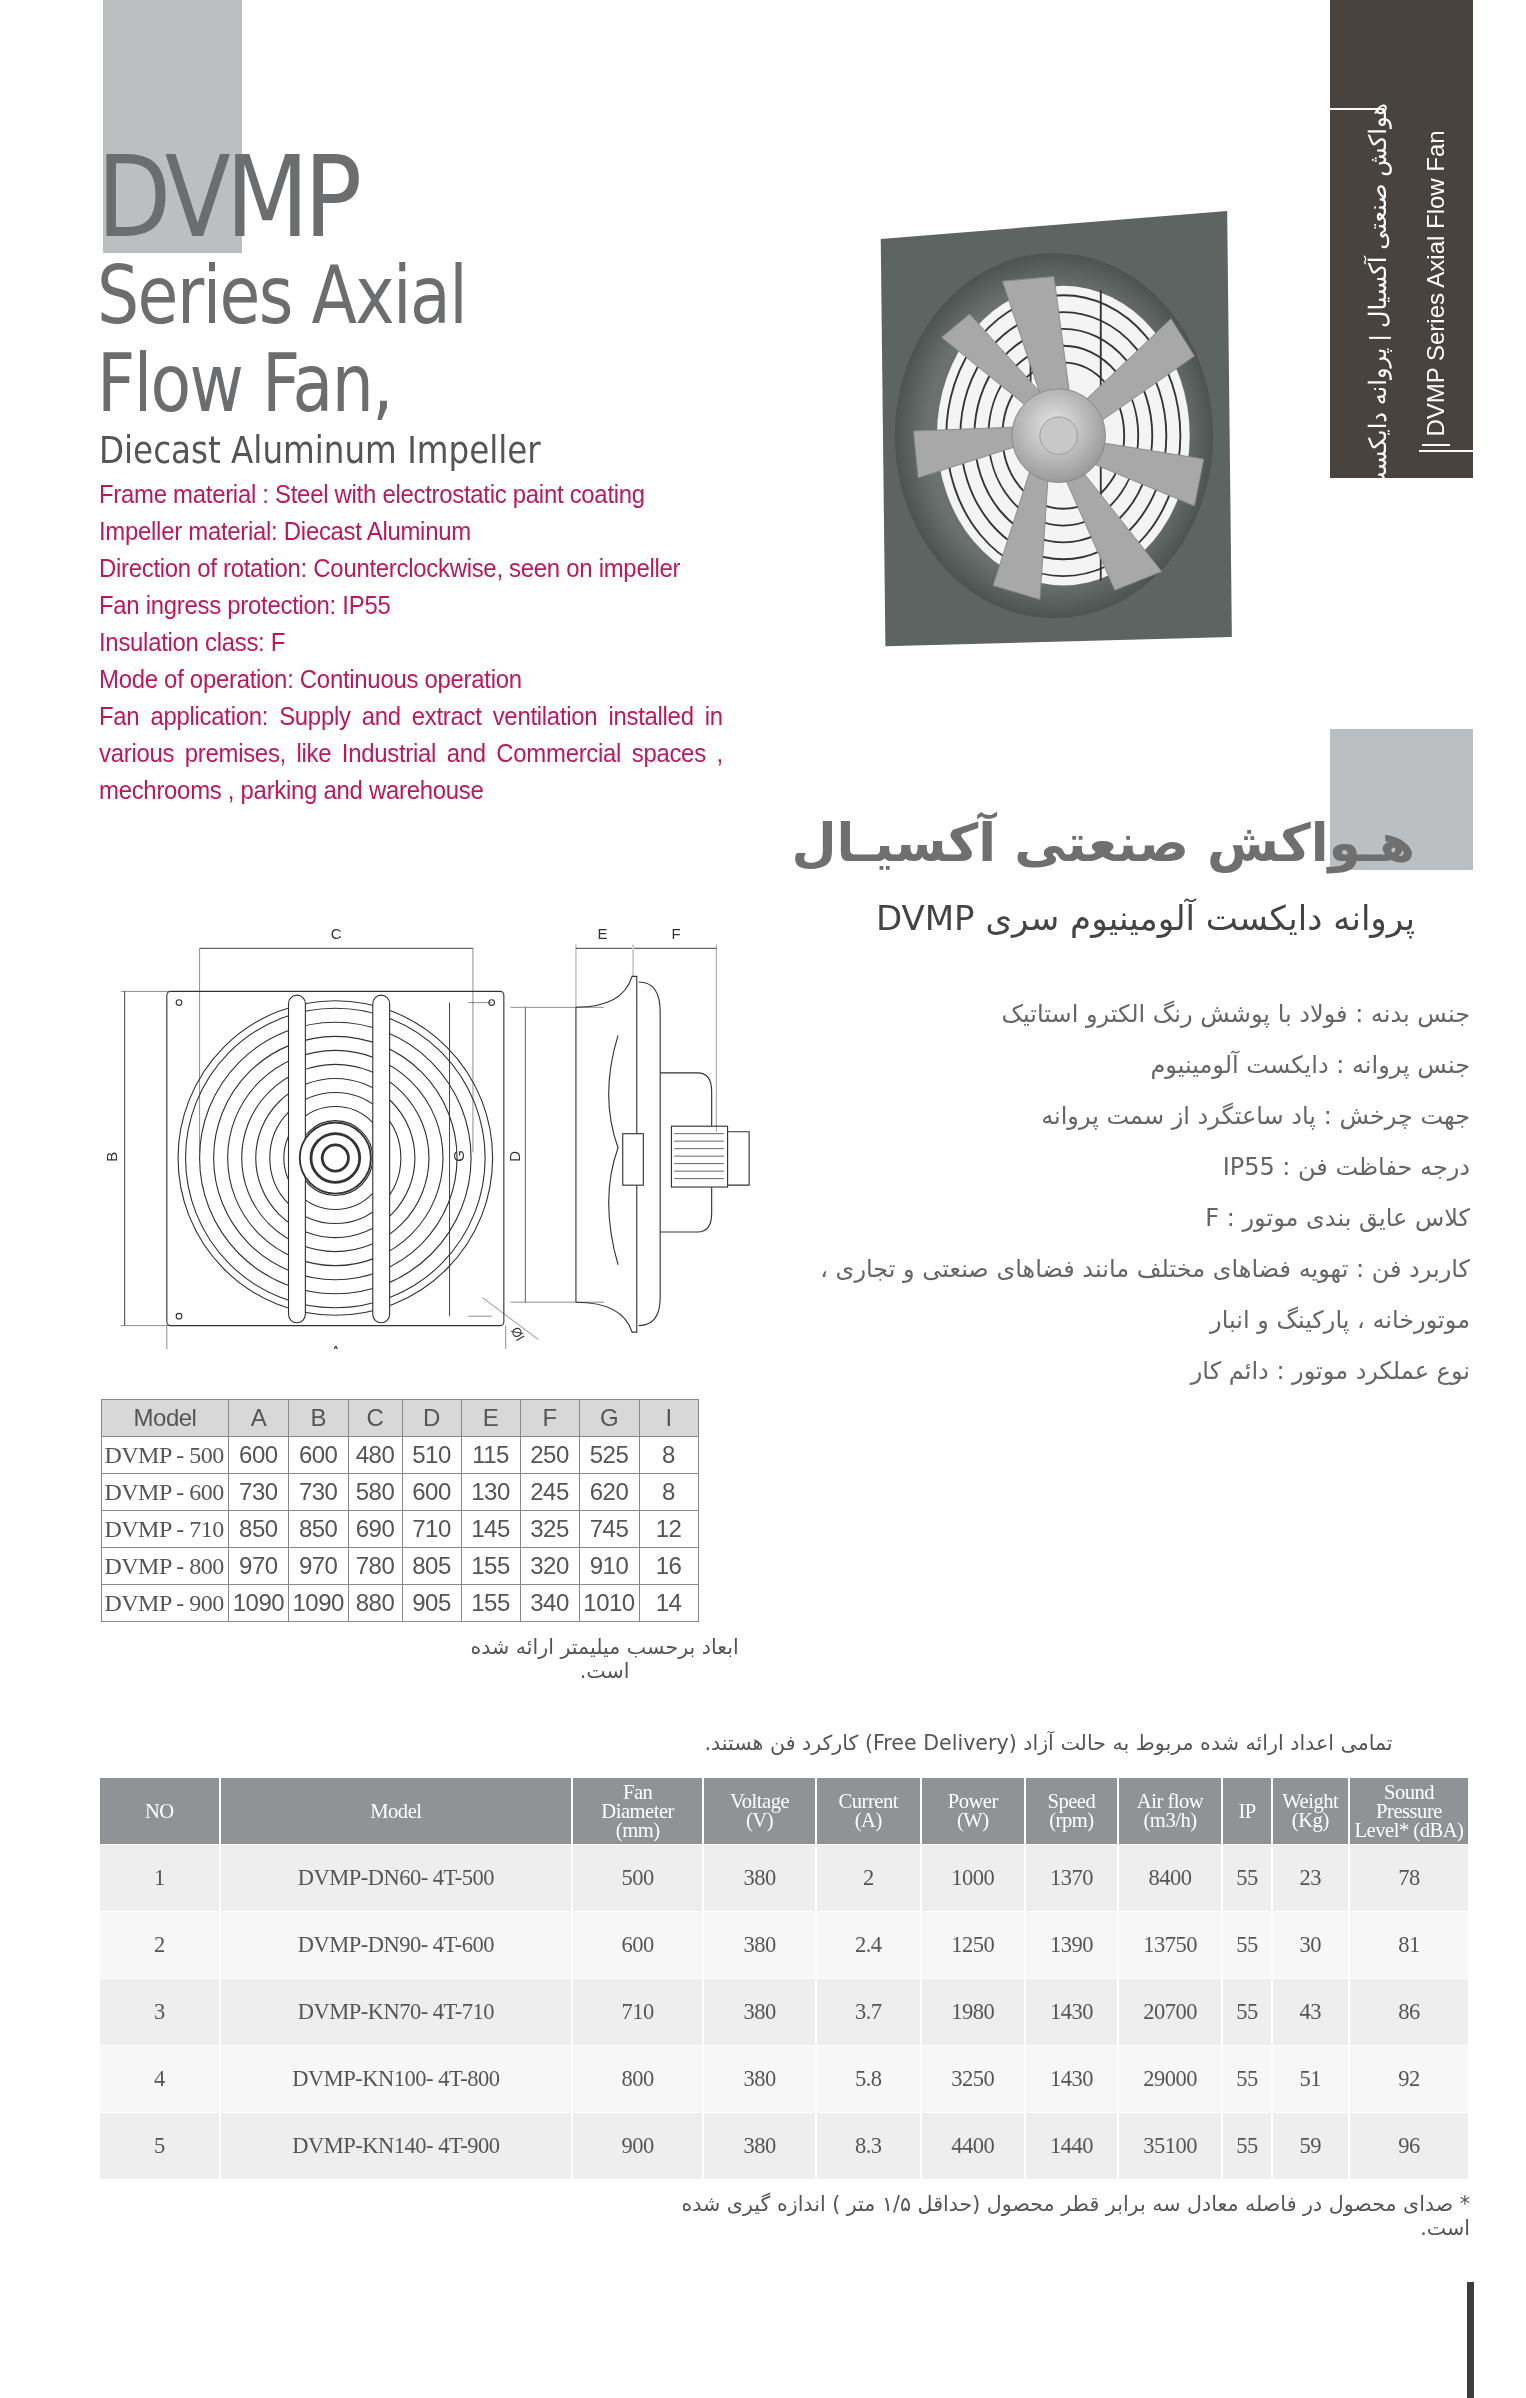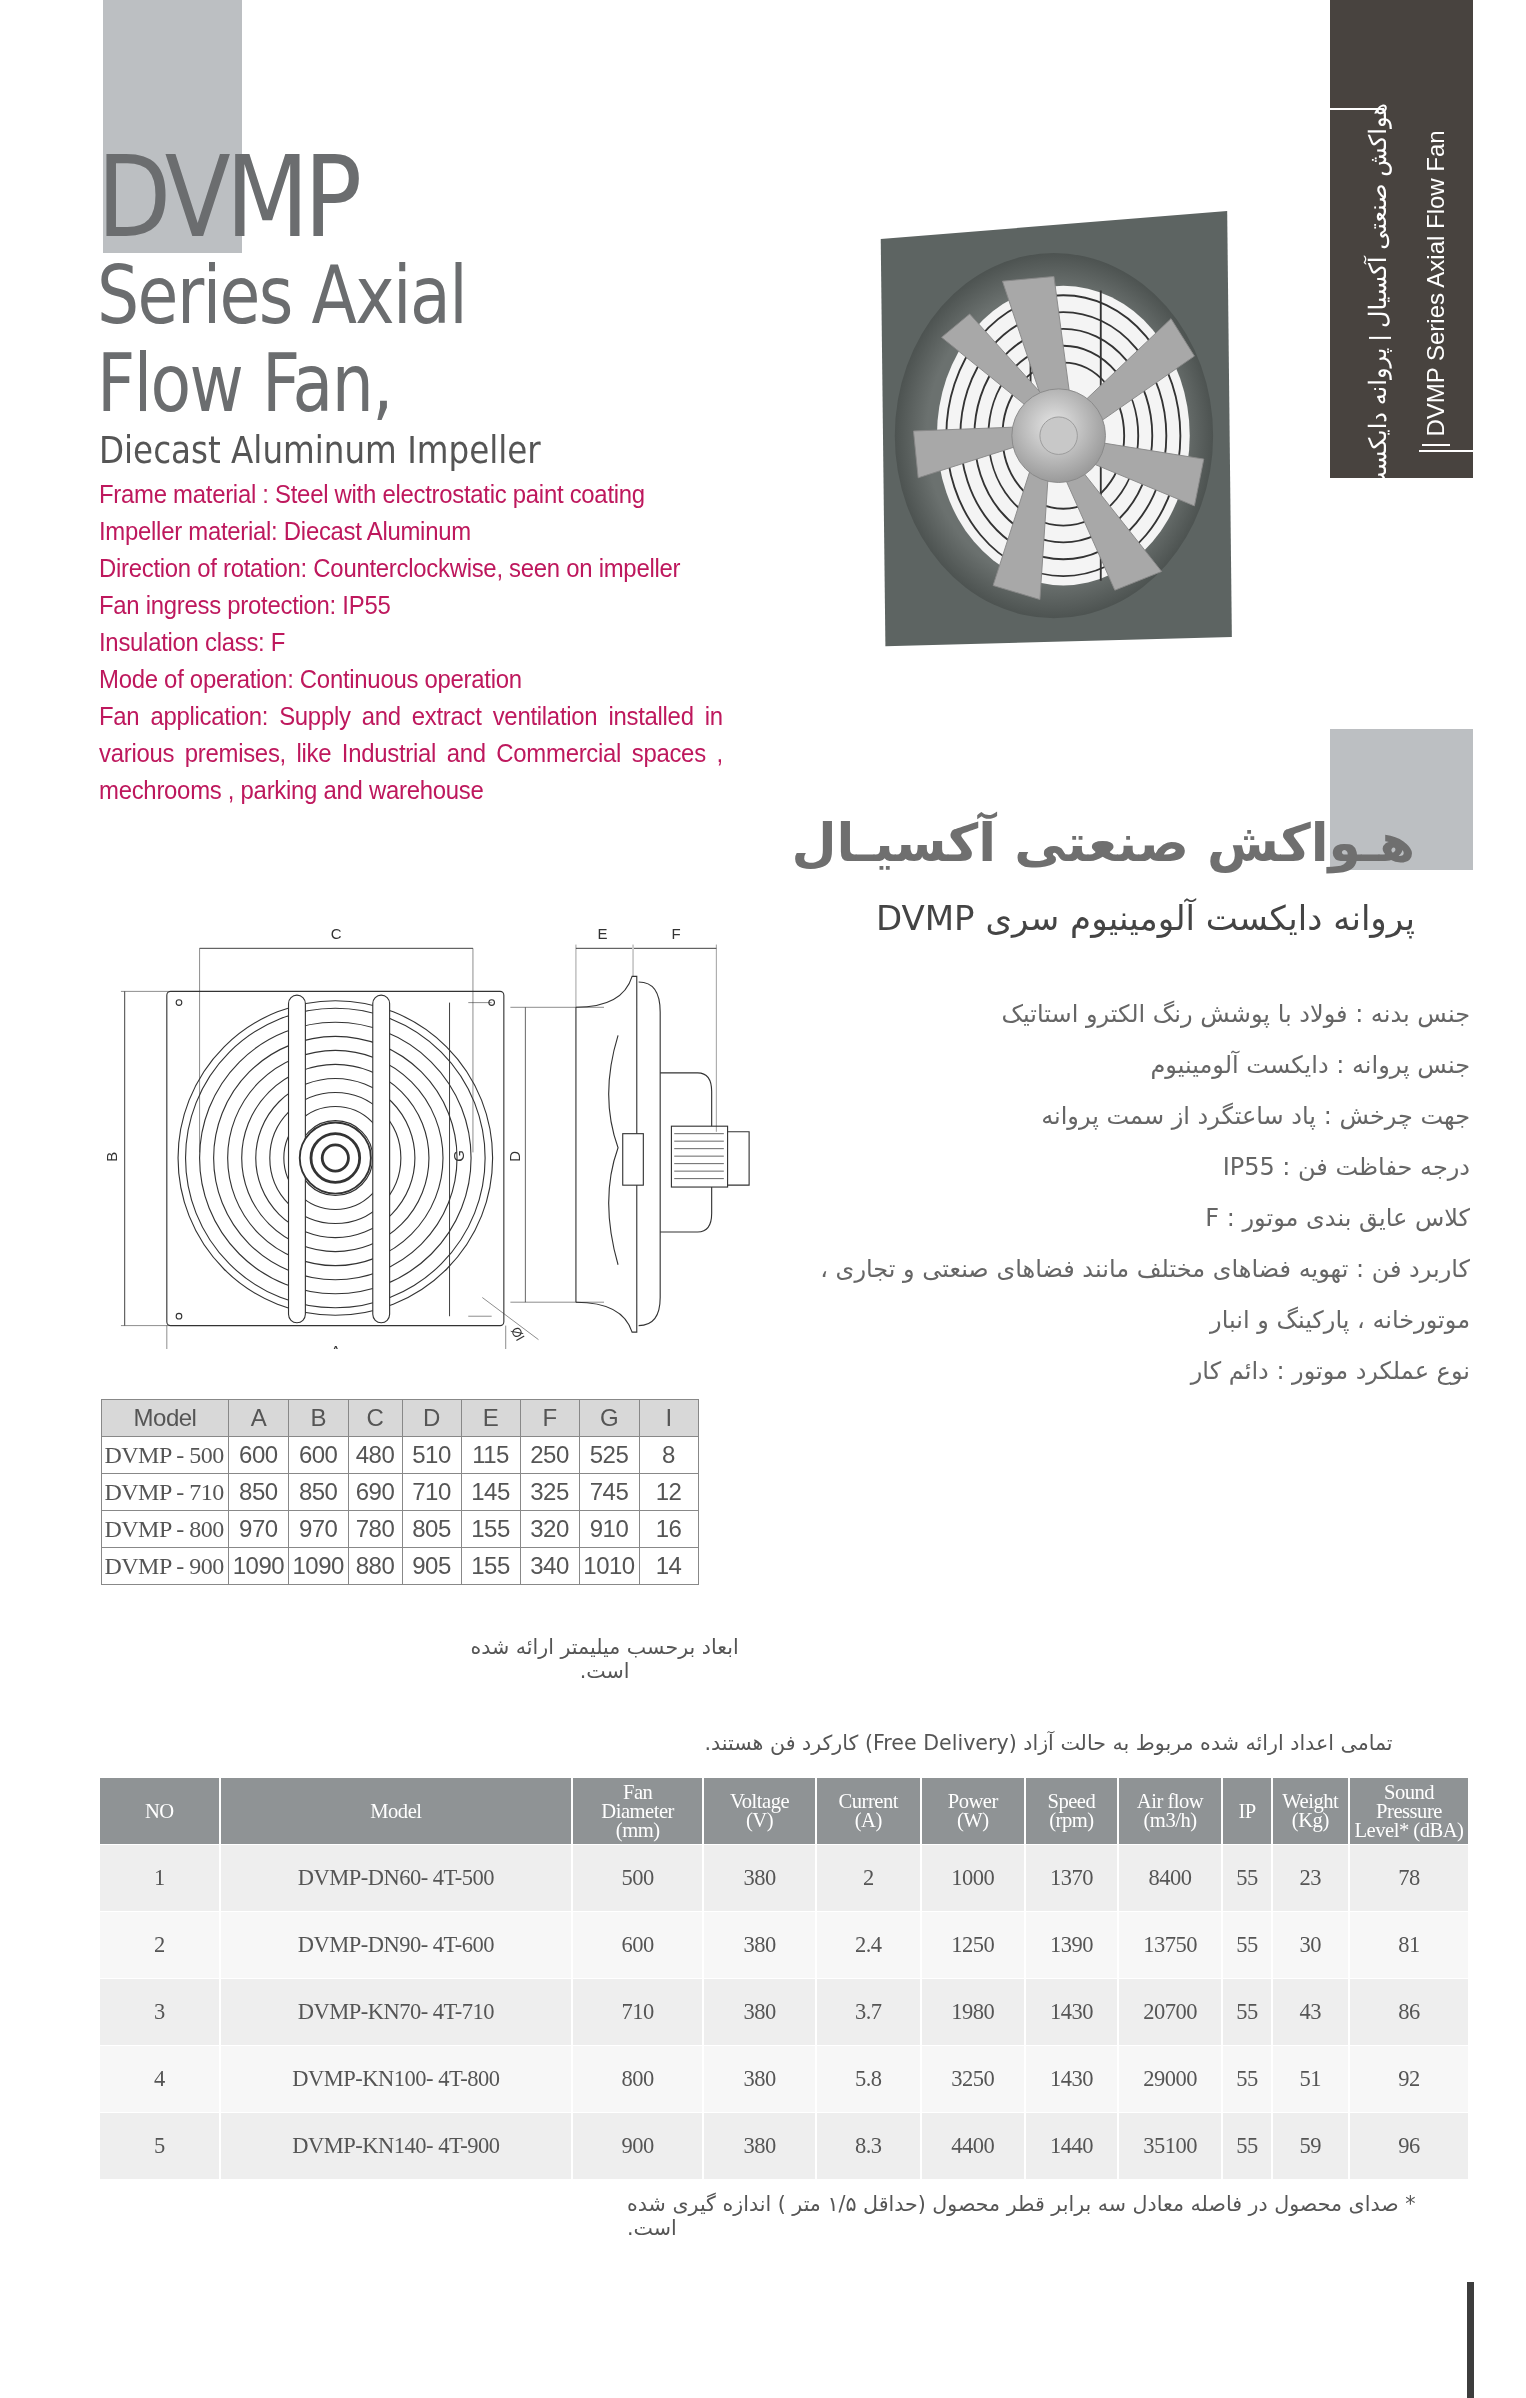--- a/index.html
+++ b/index.html
@@ -43,21 +43,21 @@
 
   .free-note { position: absolute; right: 56px; top: 1731px; width: 843px; font-size: 20.6px; color: #555; direction: rtl; text-align: center; font-family: "DejaVu Sans", sans-serif; }
 
   .perf-table { position: absolute; left: 101px; top: 1778px; width: 1372px; border-collapse: separate; border-spacing: 2.8px 0; font-size: 22.5px; color: #555; margin-left: -2.8px; font-family: Liberation Serif, serif; }
   .perf-table th { background: #8f9395; color: #fff; font-weight: normal; height: 66px; line-height: 19px; font-size: 20.6px; letter-spacing: -0.5px; }
   .perf-table td { text-align: center; height: 67px; letter-spacing: -0.5px; }
   .perf-table tr.odd td { background: #eeeeee; }
   .perf-table tr.even td { background: #f7f7f7; }
   .perf-table tbody tr td { border-top: 1.9px solid #fff; }
 
-  .sound-note { position: absolute; right: 56px; top: 2192px; width: 843px; font-size: 20.6px; color: #555; direction: rtl; text-align: left; font-family: "DejaVu Sans", sans-serif; }
+  .sound-note { position: absolute; right: 56px; top: 2192px; width: 843px; font-size: 20.6px; color: #555; direction: rtl; text-align: right; font-family: "DejaVu Sans", sans-serif; }
 
   .page-mark { position: absolute; left: 1467px; top: 2282px; width: 6.6px; height: 116px; background: #3d3d3d; }
 </style>
 </head>
 <body>
 
 <div class="gray-block-top"></div>
 <div class="title-dvmp">DVMP</div>
 <div class="title-line l1">Series Axial</div>
 <div class="title-line l2">Flow Fan,</div>
@@ -230,20 +230,31 @@
         <td>600</td>
         <td>600</td>
         <td>480</td>
         <td>510</td>
         <td>115</td>
         <td>250</td>
         <td>525</td>
         <td>8</td>
       </tr>
       <tr>
+        <td>DVMP - 600</td>
+        <td>730</td>
+        <td>730</td>
+        <td>580</td>
+        <td>600</td>
+        <td>130</td>
+        <td>245</td>
+        <td>620</td>
+        <td>8</td>
+      </tr>
+      <tr>
         <td>DVMP - 710</td>
         <td>850</td>
         <td>850</td>
         <td>690</td>
         <td>710</td>
         <td>145</td>
         <td>325</td>
         <td>745</td>
         <td>12</td>
       </tr>

